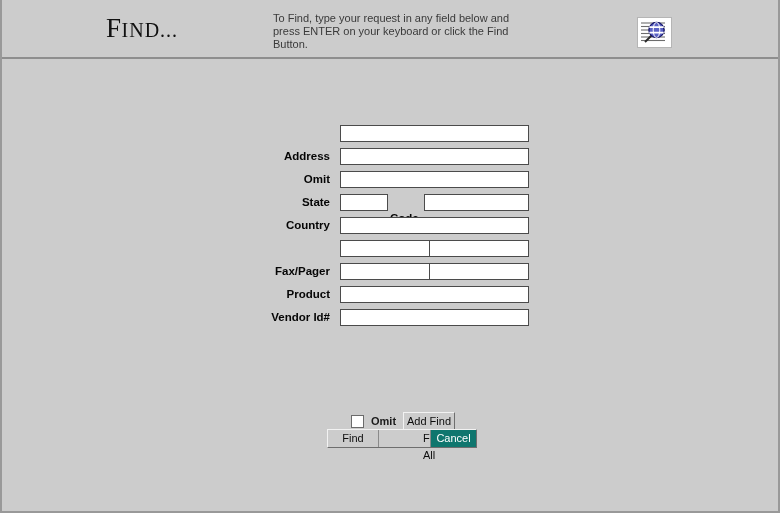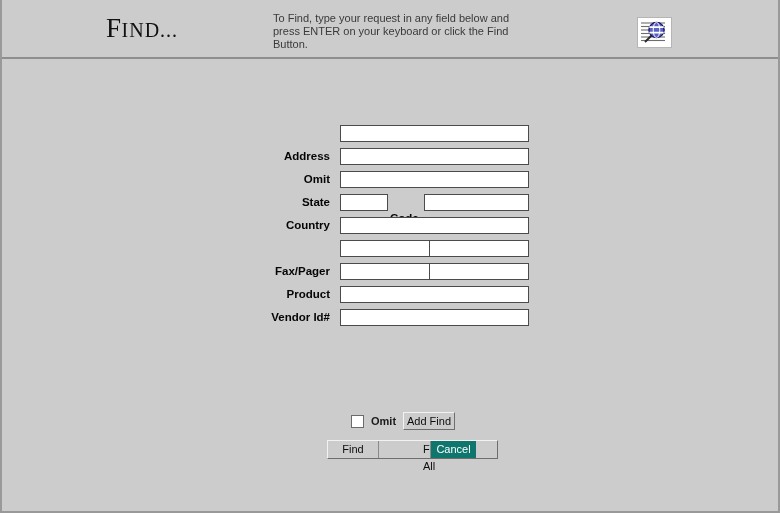--- a/index.html
+++ b/index.html
@@ -169,22 +169,22 @@
     left: 401px;
     top: 0px;
     width: 52px;
     height: 18px;
     font-size: 11px;
   }
 
   .button-bar {
     position: absolute;
     left: 325px;
-    top: 381px;
-    width: 171px;
+    top: 370px;
+    width: 150px;
     height: 19px;
     border-top: 1px solid #f2f2f2;
     border-left: 1px solid #f2f2f2;
     border-right: 1px solid #6e6e6e;
     border-bottom: 1px solid #6e6e6e;
     box-sizing: border-box;
     background: #cccccc;
     display: flex;
   }
   .bar-btn {

